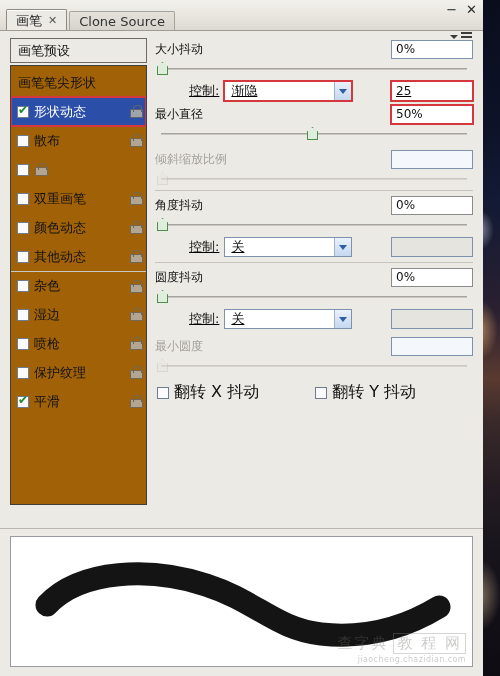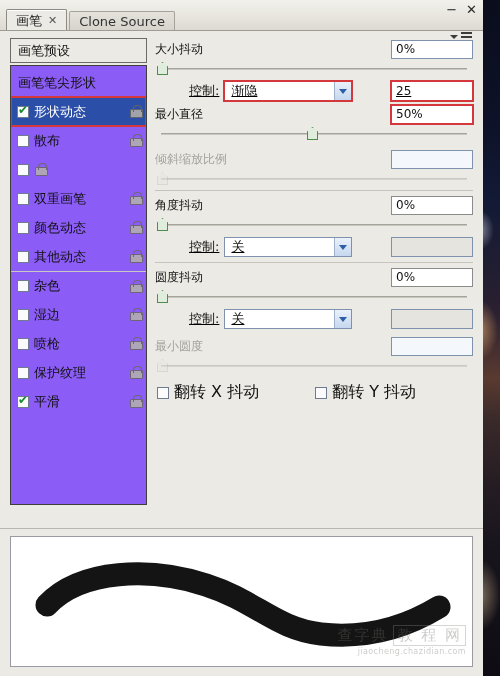--- a/index.html
+++ b/index.html
@@ -90,21 +90,21 @@
 
   
   #sidebar { width: 137px; display: flex; flex-direction: column; }
   .preset-box {
     border: 1px solid #6d6b64; background: #eceae4;
     height: 25px; display: flex; align-items: center; padding-left: 7px;
     font-size: 13px; color: #111;
   }
   .list-box {
     margin-top: 2px; flex: 0 0 auto; height: 440px;
-    border: 1px solid #3f3e3a; background: #8b5cf6;
+    border: 1px solid #3f3e3a; background: #a16207;
     padding: 2px 0 0 0; overflow: hidden;
   }
   .srow {
     height: 29px; display: flex; align-items: center; gap: 5px;
     padding: 0 4px 0 6px; font-size: 13px; color: #111; position: relative;
   }
   .srow.header { padding-left: 7px; }
   .srow.sep { border-top: 1px solid #c9c7c0; }
   .srow.selected { background: #2b4fa8; color: #fff; }
   .cb {
@@ -195,21 +195,21 @@
     position: absolute; left: 0; bottom: 0; width: 483px; height: 148px;
     background: #eceae4; border-top: 1px solid #b9b7b0;
     padding: 7px 10px 9px 10px;
   }
   #preview {
     width: 100%; height: 100%; background: #fff;
     border: 1px solid #9b99a2; position: relative; overflow: hidden;
   }
   #preview svg { position: absolute; left: 0; top: 0; }
   #watermark {
-    position: absolute; right: 6px; bottom: 10px; text-align: right;
+    position: absolute; right: 6px; bottom: 2px; text-align: right;
     opacity: .34; color: #6c6a66;
   }
   #watermark .wm-main {
     font-size: 15px; letter-spacing: 2px; display: flex; align-items: center; gap: 5px;
     justify-content: flex-end;
   }
   #watermark .wm-main .boxed { border: 1px solid #8a8884; padding: 0 3px; }
   #watermark .wm-url { font-size: 8px; letter-spacing: .4px; margin-top: 1px; }
 </style>
 </head>

